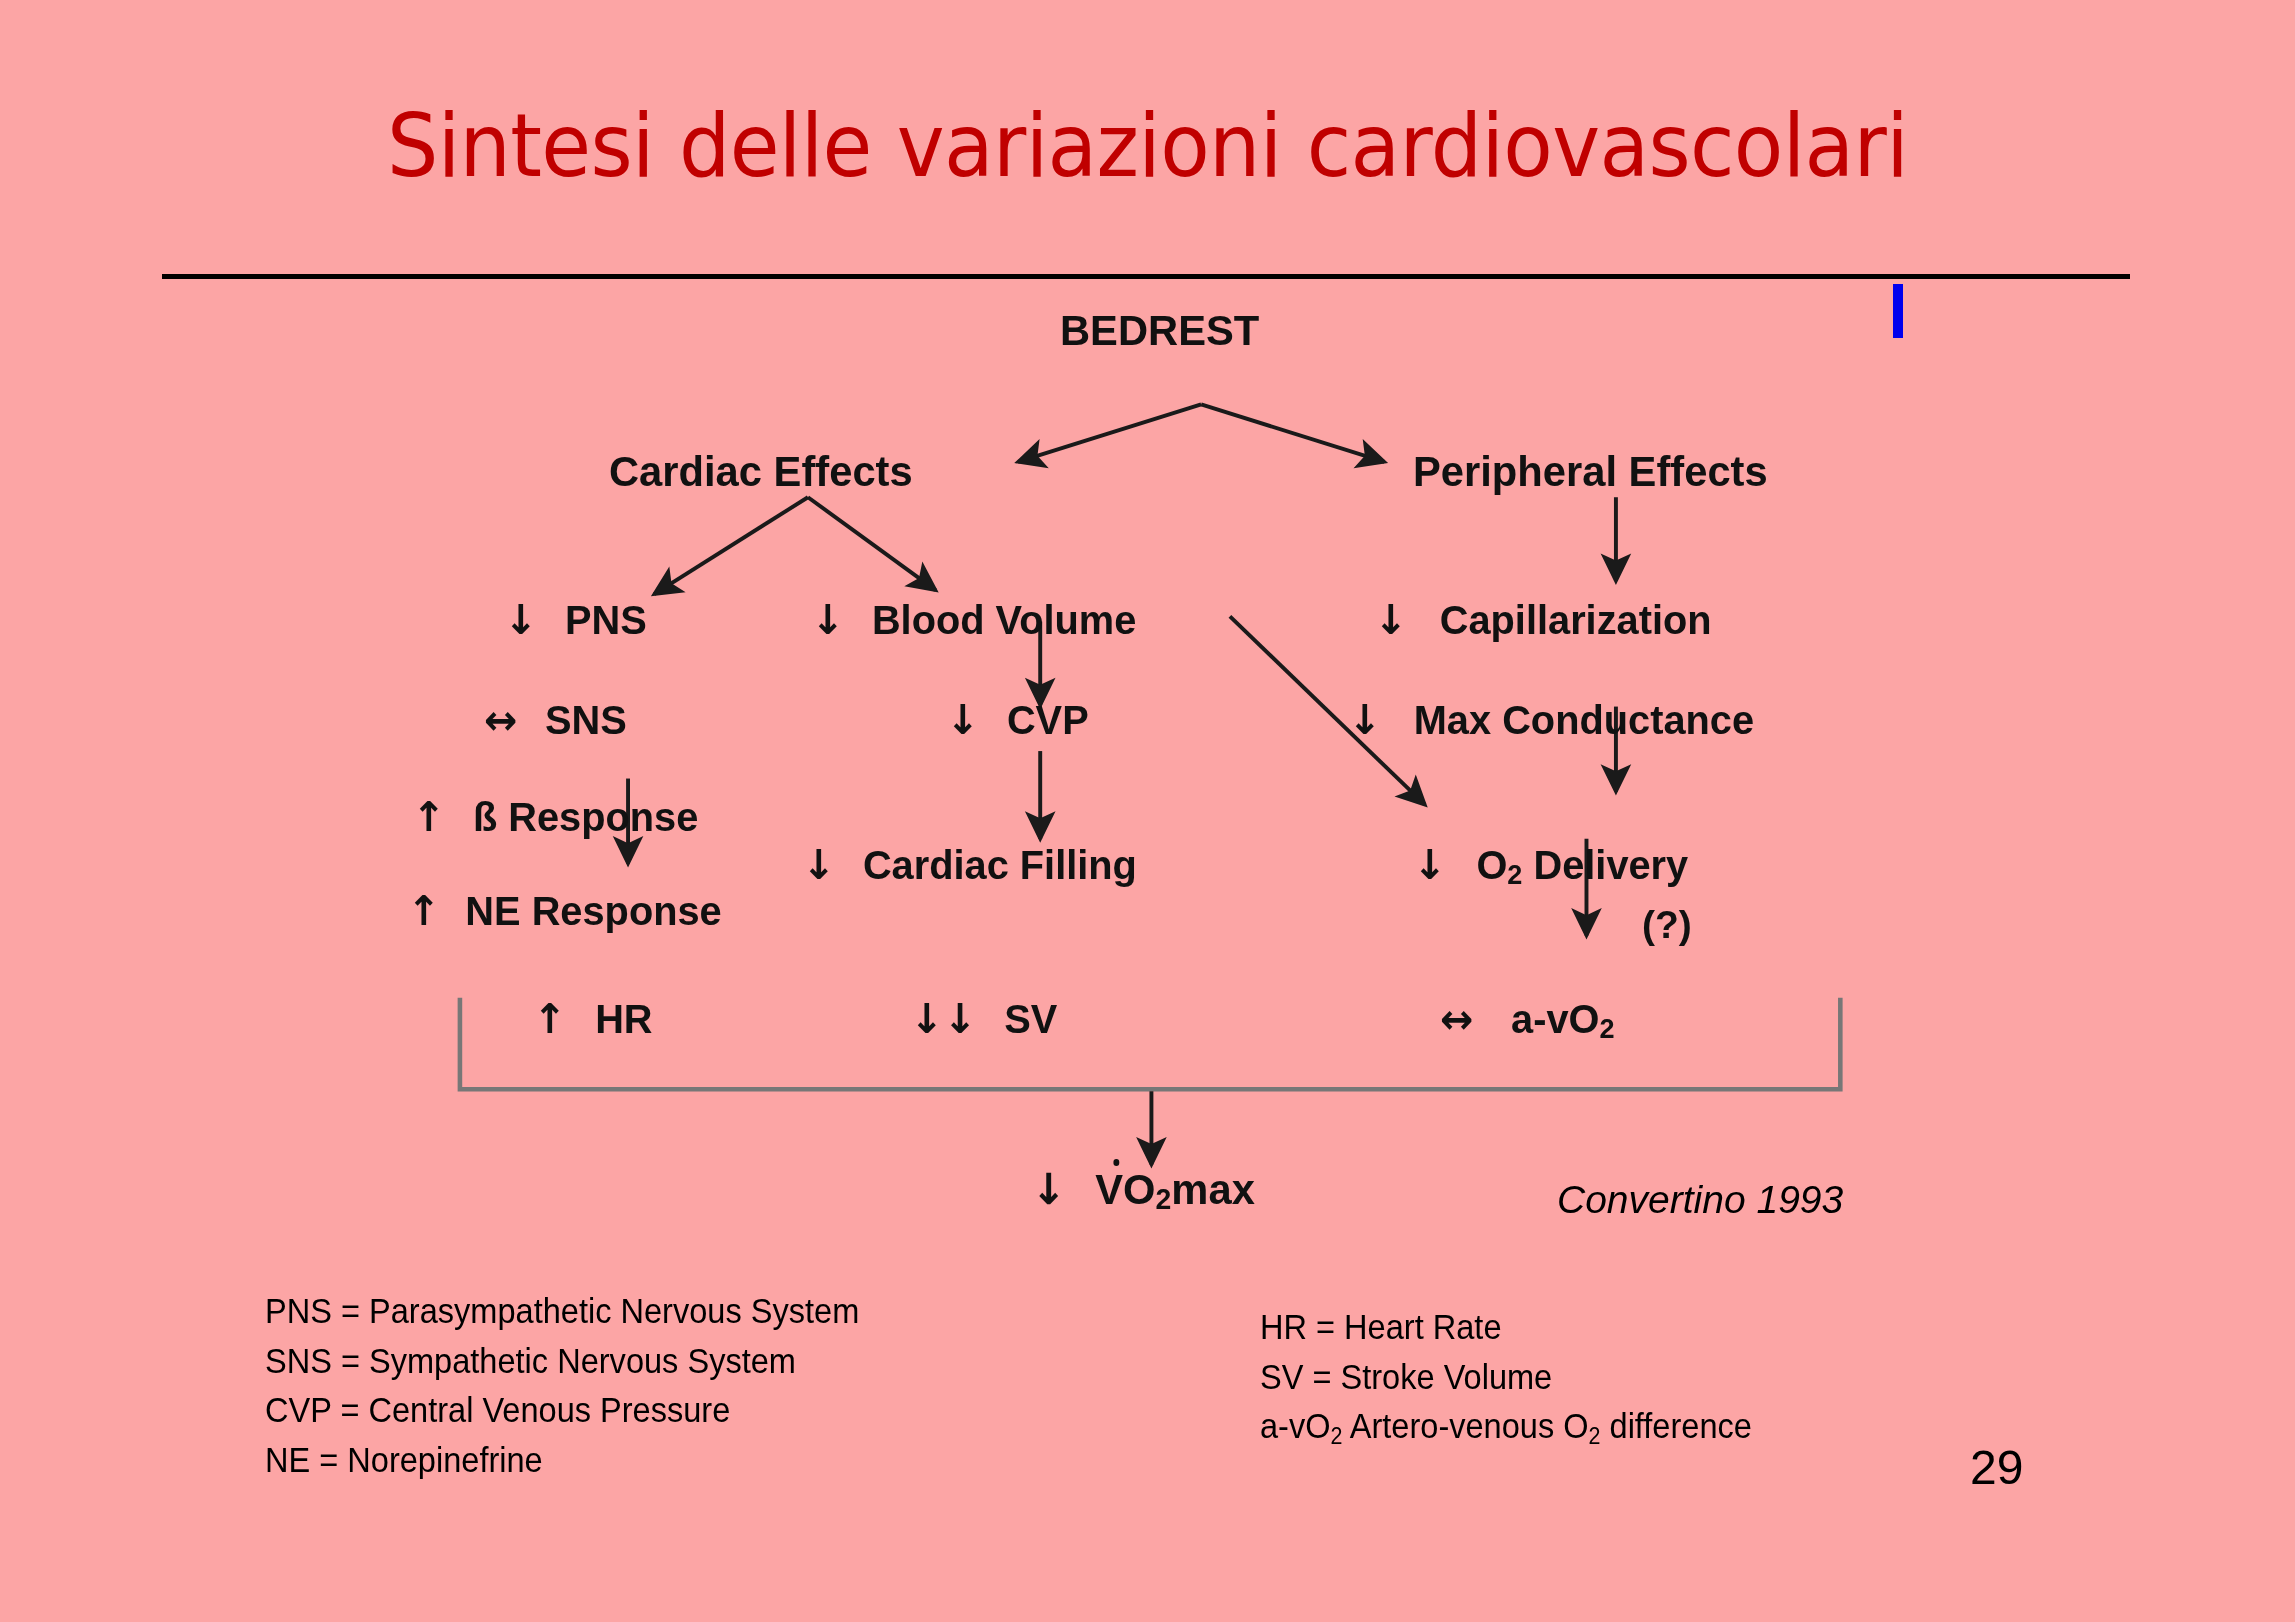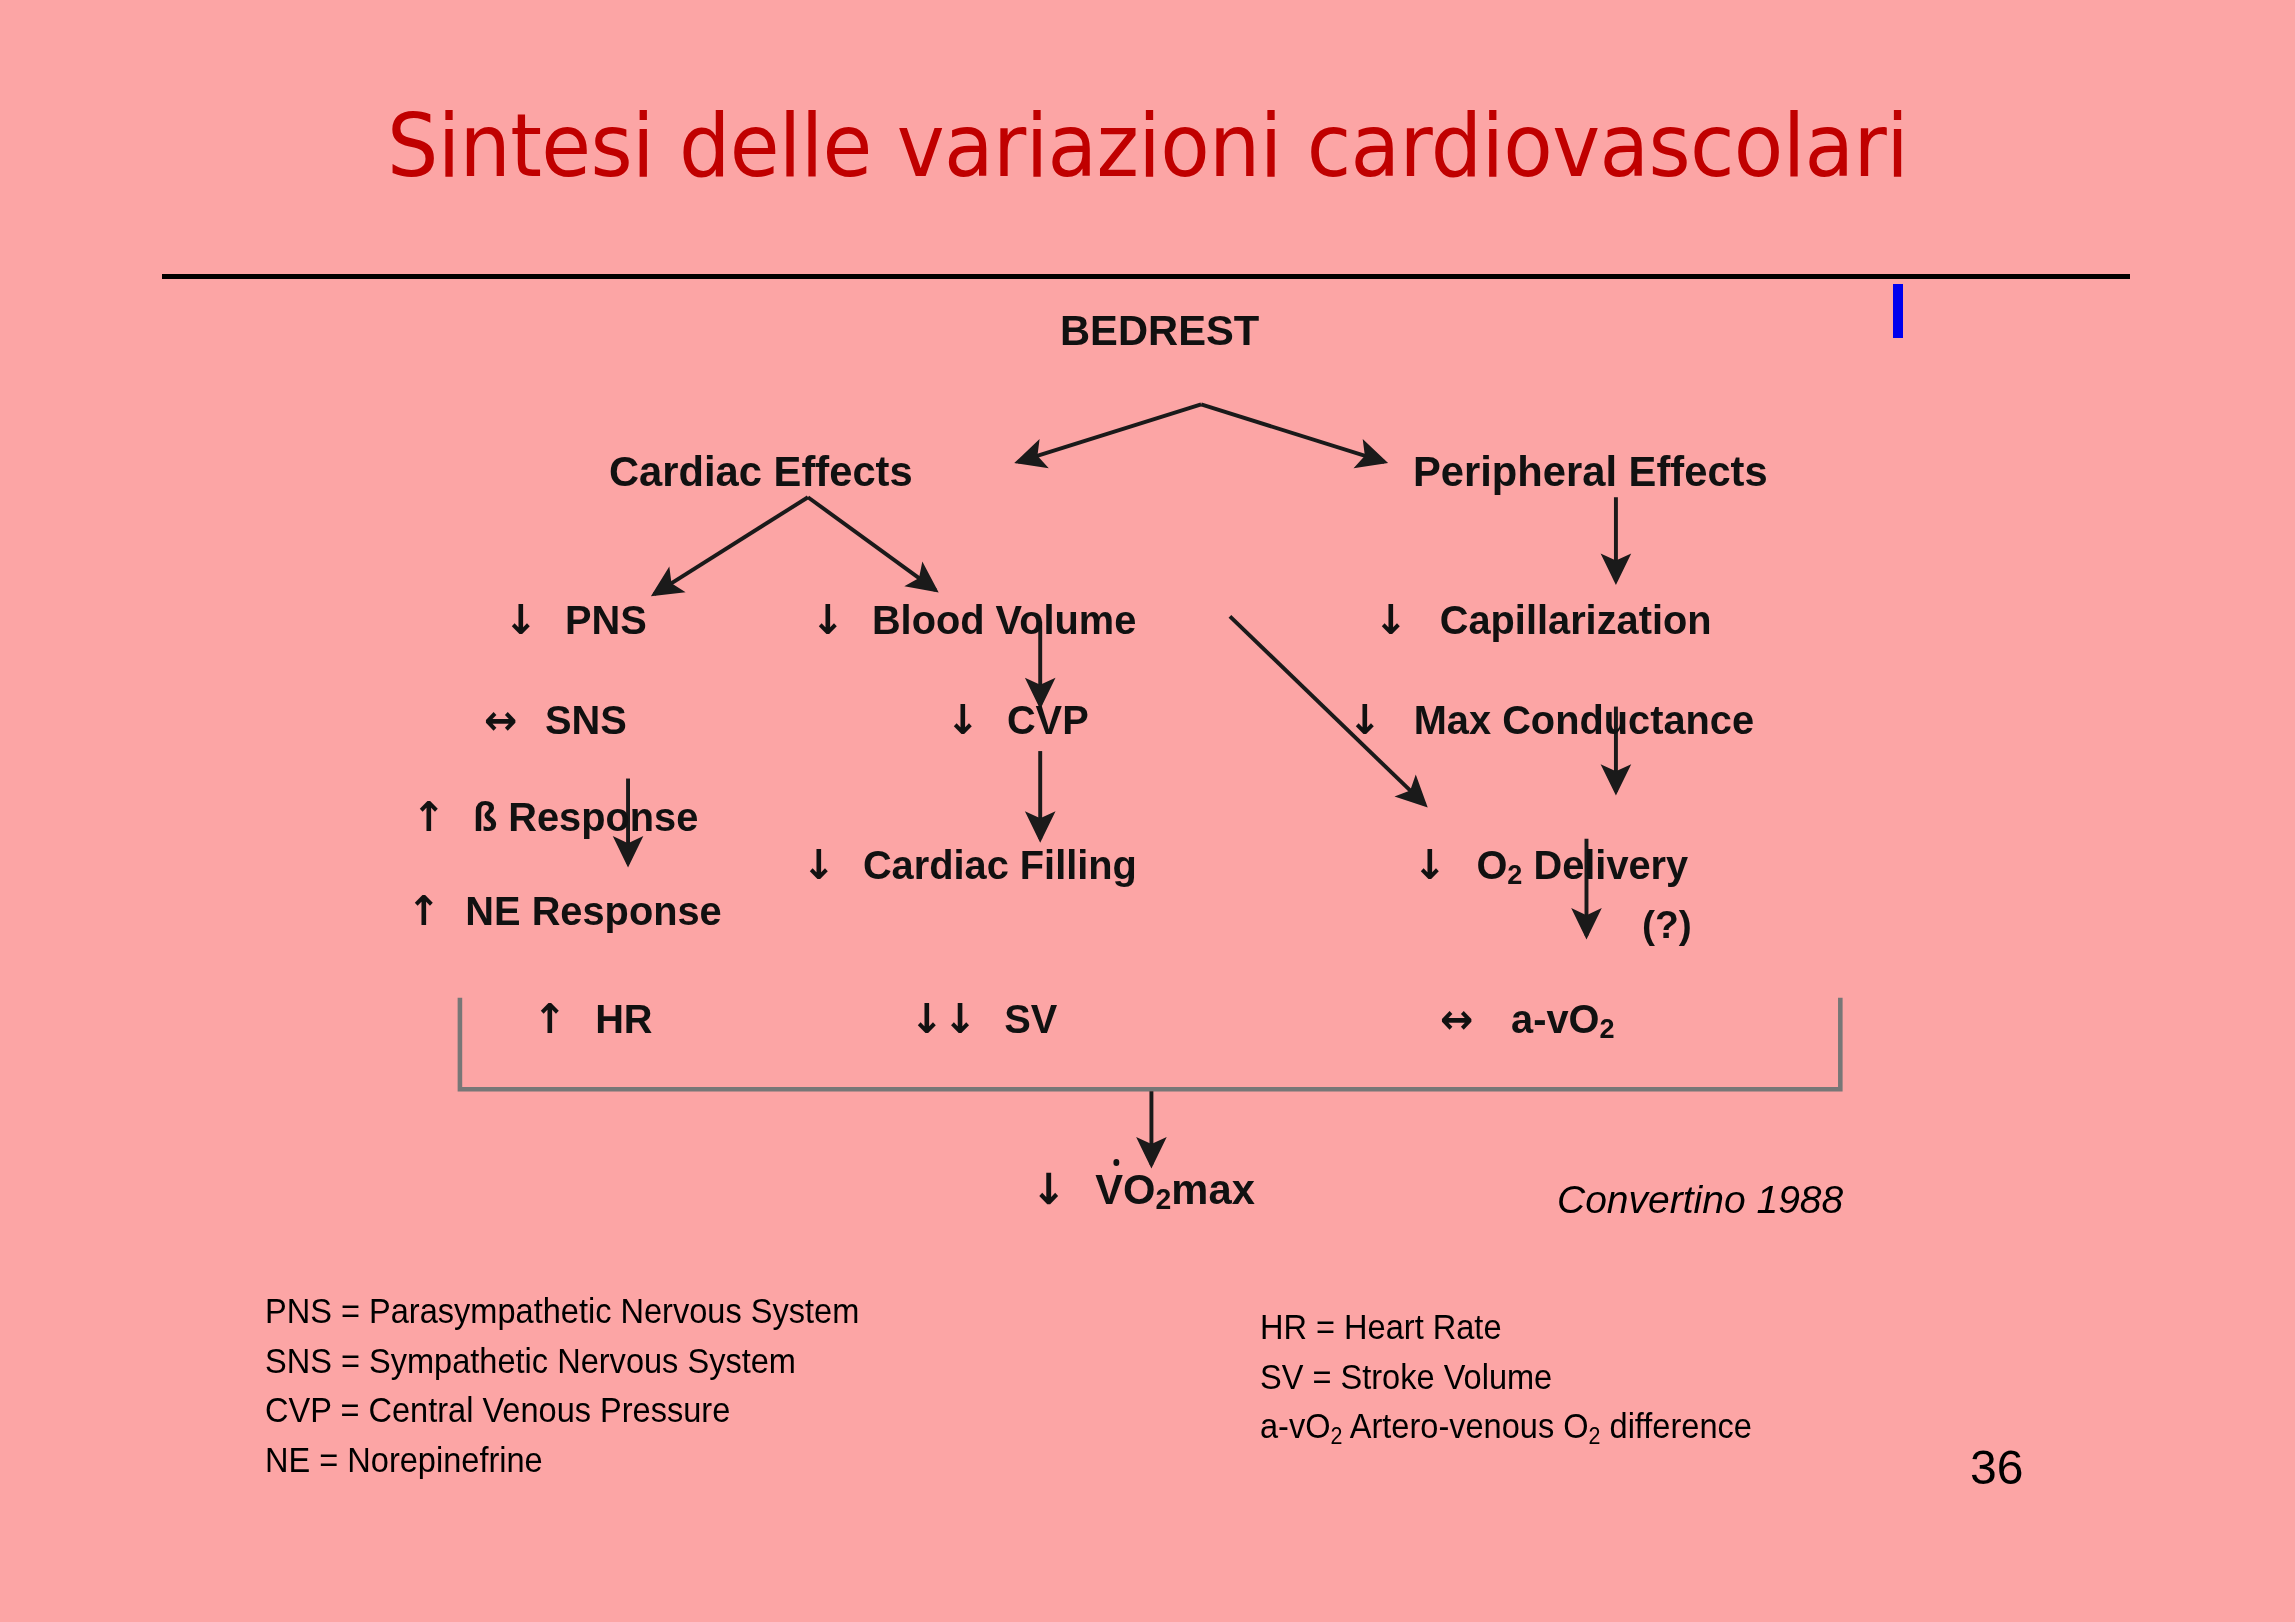--- a/index.html
+++ b/index.html
@@ -283,31 +283,31 @@
       <span style="padding-left:27.5px;">a-vO</span><span class="sub">2</span>
     </div>
 
     <div class="node big" style="left:1031px; top:887px;">
       <span class="glyph">↓</span>
       <span style="padding-left:18.3px;" class="vdot">VO</span><span class="sub">2</span><span>max</span>
     </div>
 
   </div>
 
-  <div id="citation">Convertino 1988</div>
+  <div id="citation">Convertino 1993</div>
 
   <div id="legend-left" class="legend">
     <div>PNS = Parasympathetic Nervous System</div>
     <div>SNS = Sympathetic Nervous System</div>
     <div>CVP = Central Venous Pressure</div>
     <div>NE = Norepinefrine</div>
   </div>
 
   <div id="legend-right" class="legend">
     <div>HR = Heart Rate</div>
     <div>SV = Stroke Volume</div>
     <div><span>a-vO</span><sub>2</sub><span>  Artero-venous O</span><sub>2</sub><span> difference</span></div>
   </div>
 
-  <div id="page-number">36</div>
+  <div id="page-number">29</div>
 
 </div>
 
 
 </body></html>

